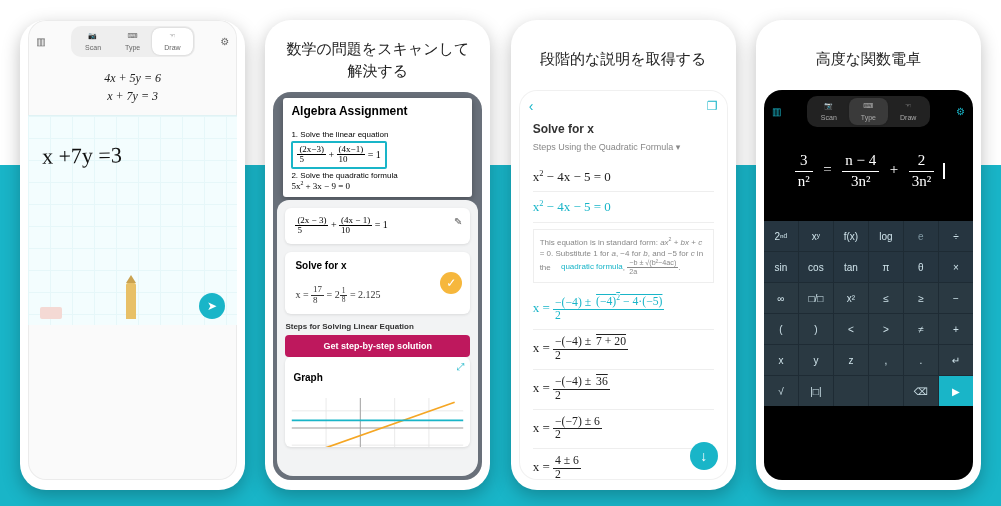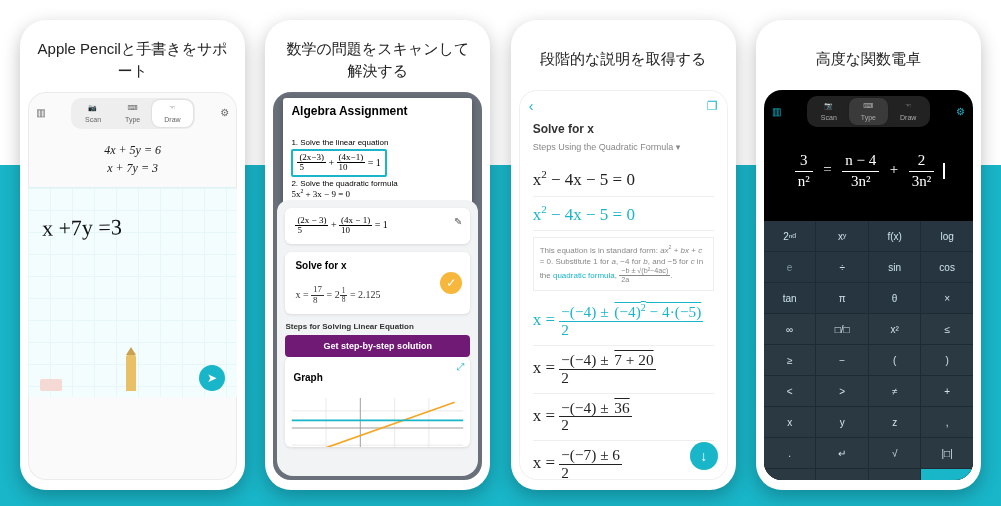--- a/index.html
+++ b/index.html
@@ -90,79 +90,78 @@
   }
   .draw-bottom{position:absolute; left:0; right:0; bottom:6px; display:flex; align-items:flex-end; justify-content:space-between; padding:0 12px;}
   .pencil{width:10px;height:36px;background:#e8c067;border-radius:2px 2px 0 0;position:relative;}
   .pencil::before{content:"";position:absolute;top:-8px;left:0;border-left:5px solid transparent;border-right:5px solid transparent;border-bottom:8px solid #caa24f;}
   .eraser{width:22px;height:12px;background:#f4d9d4;border-radius:2px;}
   .send-btn{width:26px;height:26px;border-radius:50%;background:#19b5c8;display:flex;align-items:center;justify-content:center;color:#fff;font-size:12px;}
 
   
   .scan-bg{position:absolute;inset:0;background:#69707a;}
   .doc{position:absolute;left:10px;right:10px;top:6px;background:#fff;border-radius:3px;padding:6px 8px;font-size:8px;box-shadow:0 2px 6px rgba(0,0,0,.3);}
-  .doc h4{font-size:12px;margin-bottom:20px;font-weight:700;}
+  .doc h4{font-size:12px;margin-bottom:12px;font-weight:700;}
   .doc .back-arrow{position:absolute;left:-2px;top:6px;color:#fff;font-size:12px;}
   .boxed-eq{border:2px solid #19b5c8;border-radius:2px;padding:2px 4px;display:inline-block;font-family:Georgia,serif;font-size:10px;margin:2px 0;}
   .sheet{position:absolute;left:4px;right:4px;top:108px;bottom:4px;background:#f2f3f4;border-radius:12px 12px 16px 16px;padding:8px 8px;overflow:hidden;}
   .panel{background:#fff;border-radius:6px;padding:8px 10px;margin-bottom:8px;box-shadow:0 1px 3px rgba(0,0,0,.1);font-size:10px;position:relative;}
   .panel .edit{position:absolute;right:8px;top:8px;color:#555;font-size:10px;}
   .eq-serif{font-family:Georgia,'Times New Roman',serif;}
   .solve-val{font-size:10px;color:#333;margin-top:14px;}
   .check{position:absolute;right:8px;top:50%;transform:translateY(-50%);width:22px;height:22px;border-radius:50%;background:#f6b73c;color:#fff;display:flex;align-items:center;justify-content:center;font-size:12px;}
-  .steps-bar{background:#701a75;color:#fff;text-align:center;border-radius:4px;padding:6px 4px;font-size:9px;font-weight:600;}
+  .steps-bar{background:#be185d;color:#fff;text-align:center;border-radius:4px;padding:6px 4px;font-size:9px;font-weight:600;}
   .steps-label{font-size:8px;font-weight:700;margin:6px 0 4px;color:#333;}
   .graph-box{background:#fff;border-radius:6px;height:90px;position:relative;overflow:hidden;box-shadow:0 1px 3px rgba(0,0,0,.1);}
   .graph-box .expand{position:absolute;right:6px;top:4px;color:#19b5c8;font-size:10px;}
   .graph-box h5{font-size:10px;font-weight:700;padding:15px 8px;}
 
   
   .steps-top{display:flex;justify-content:space-between;align-items:center;padding:8px 10px 4px;color:#19b5c8;font-size:14px;}
   .steps-body{padding:4px 14px;font-size:10px;color:#333;}
   .steps-body h4{font-size:12px;font-weight:700;margin-bottom:6px;}
   .subhead{color:#888;font-size:9px;margin-bottom:10px;}
-  .step-eq{font-family:Georgia,serif;font-size:17px;padding:6px 0;border-bottom:1px solid #eee; color:#222;}
+  .step-eq{font-family:Georgia,serif;font-size:13px;padding:6px 0;border-bottom:1px solid #eee; color:#222;}
   .teal-eq{color:#19b5c8;}
   .explain{background:#fff;border:1px solid #eee;padding:6px;font-size:8px;color:#888;line-height:1.4;margin:6px 0;}
-  .explain .ql{color:#19b5c8;}
+  .explain .ql{color:#19b5c8;margin-left:8px;}
   .down-fab{position:absolute;right:10px;bottom:10px;width:28px;height:28px;border-radius:50%;background:#19b5c8;color:#fff;display:flex;align-items:center;justify-content:center;font-size:14px;}
 
   
   .phone.dark{background:#000;}
   .calc-top{display:flex;align-items:center;justify-content:space-between;padding:6px 8px;}
   .calc-top .mode-pills{background:#222;}
   .calc-top .mode-pills span{color:#aaa;font-size:7px;}
   .calc-top .mode-pills span.active{background:#3a3a3a;color:#fff;}
   .calc-display{color:#fff;font-family:Georgia,'Times New Roman',serif;font-size:15px;text-align:center;padding:18px 6px 30px;line-height:1.3;}
   .calc-display .frac{display:inline-block;vertical-align:middle;text-align:center;margin:0 3px;}
   .calc-display .frac .n{display:block;border-bottom:1px solid #fff;padding:0 3px;}
   .calc-display .frac .d{display:block;padding:0 3px;}
   .cursor{display:inline-block;width:2px;height:16px;background:#fff;vertical-align:middle;margin-left:2px;}
-  .keypad{background:#1e2b34;display:grid;grid-template-columns:repeat(4,1fr);gap:1px;}
+  .keypad{background:#1e2b34;display:grid;grid-template-columns:repeat(6,1fr);gap:1px;}
   .key{background:#2a3942;color:#cfe3ea;font-size:10px;height:30px;display:flex;align-items:center;justify-content:center;}
   .key.fn{background:#263540;}
   .key.accent{background:#19b5c8;color:#fff;}
   .key.dim{color:#7f97a2;}
 
   sup{font-size:0.65em;}
   .frac-inline{display:inline-block;vertical-align:middle;font-size:0.9em;}
   .frac-inline .t{display:block;border-bottom:1px solid currentColor;padding:0 2px;line-height:1.1;}
   .frac-inline .b{display:block;padding:0 2px;line-height:1.1;}
   .sqrt{text-decoration:overline;padding-left:2px;}
 
   .mini-icon{font-size:10px;line-height:1;}
 </style>
 </head>
 <body>
 
 <div class="stage">
   <div class="teal-band"></div>
 
   <div class="card">
-    <div class="card-title">Apple Pencilと手書きをサポート</div>
     <div class="phone">
       <div class="draw-top">
         <span class="mini-icon">▥</span>
         <div class="mode-pills">
           <span>
               <span class="mini-icon">📷</span>
               <span>Scan</span>
             </span>
           <span>
               <span class="mini-icon">⌨</span>

